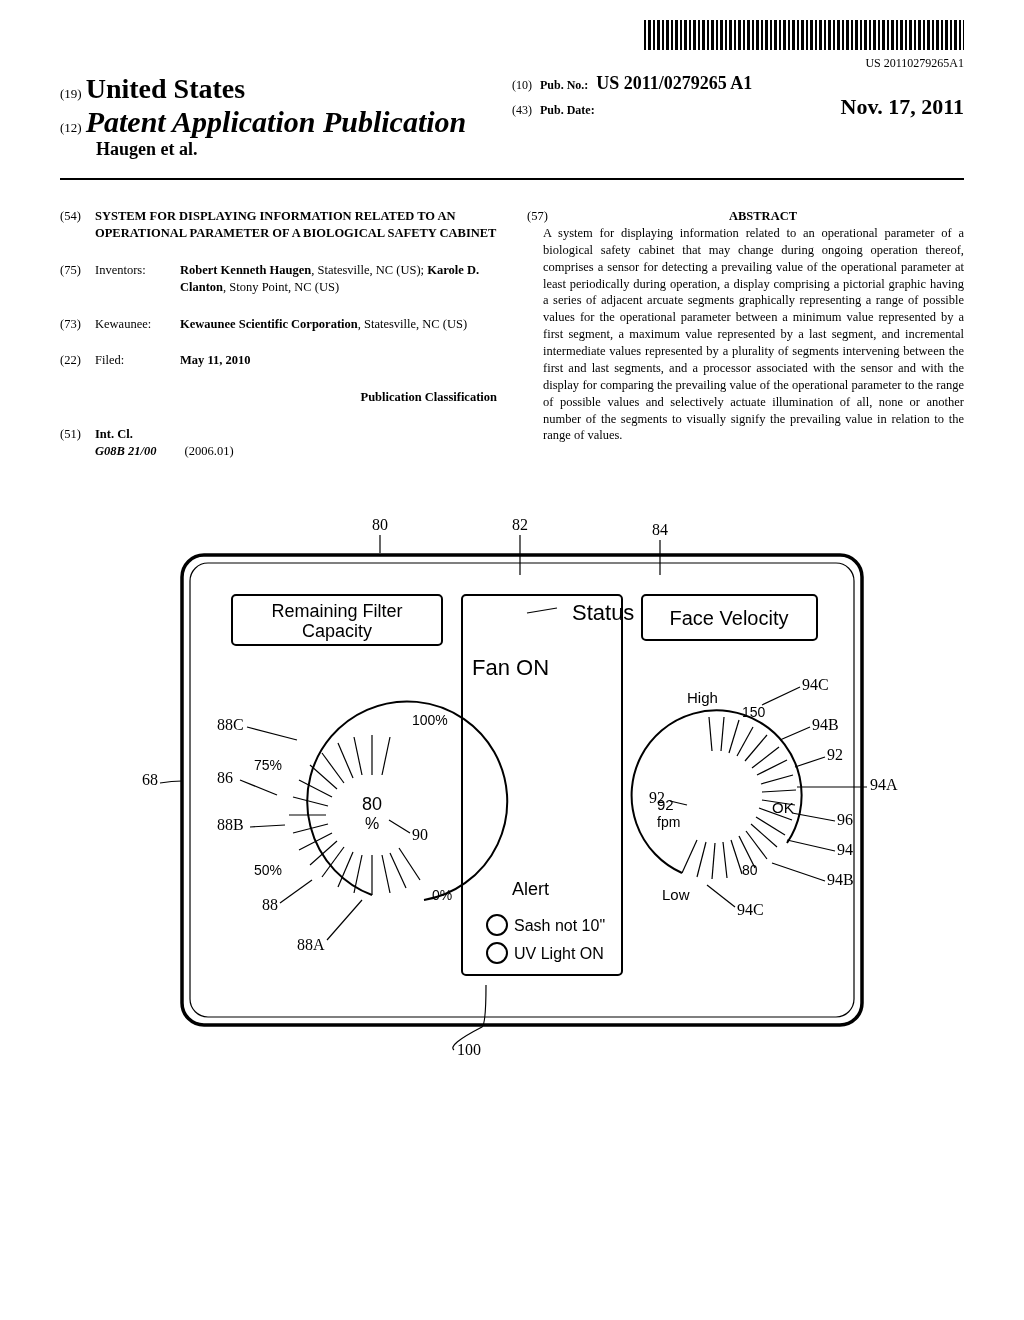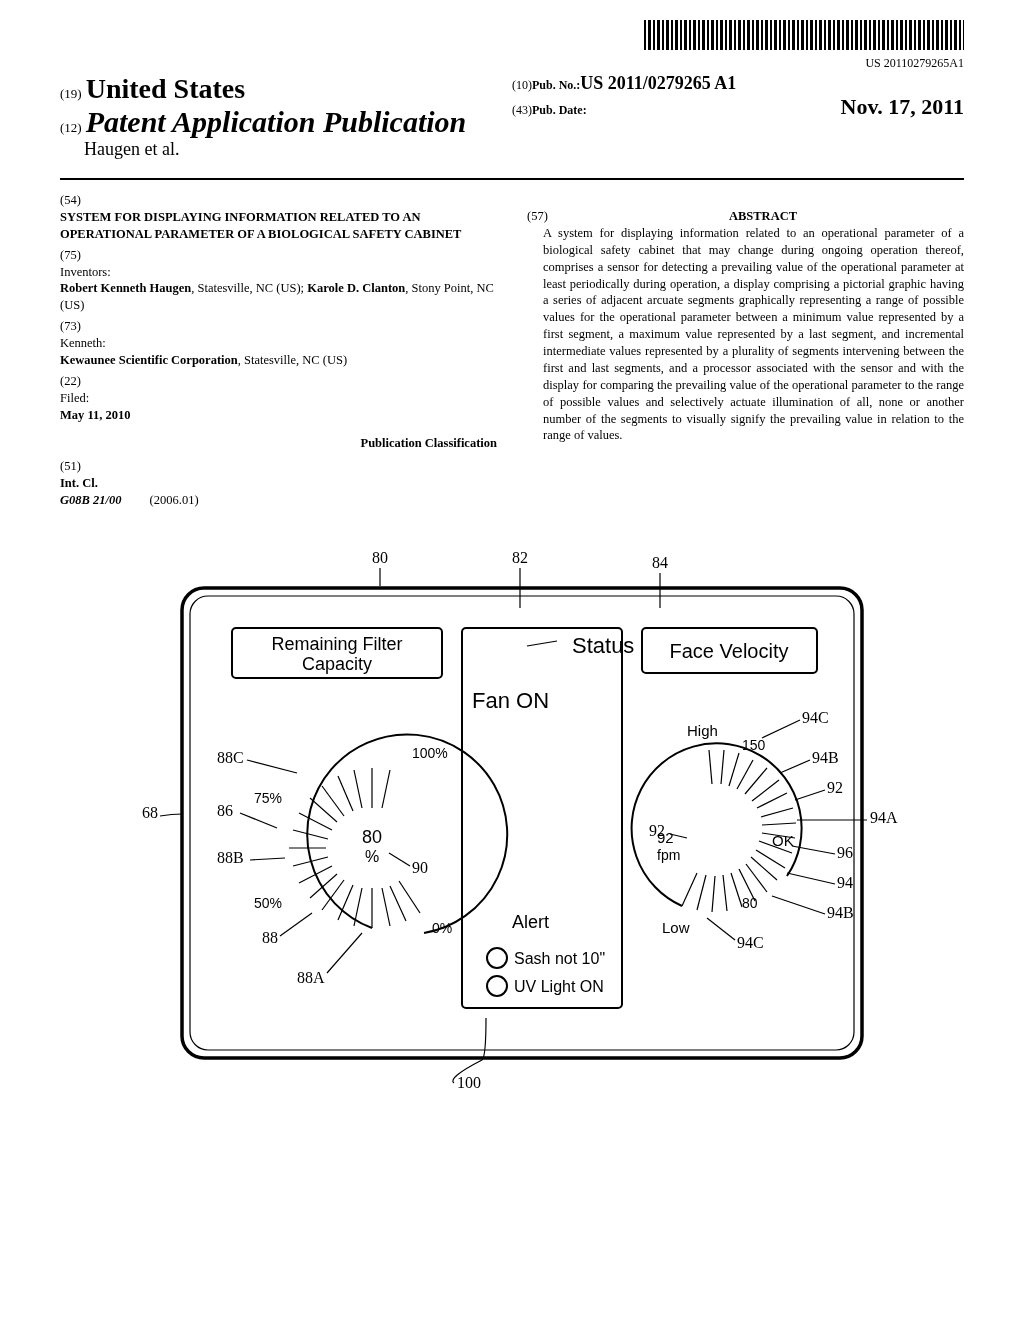--- a/index.html
+++ b/index.html
@@ -33,34 +33,34 @@
       border-bottom: 2px solid #000;
       padding-bottom: 18px;
       margin-bottom: 8px;
     }
     .header-left { flex: 1; }
     .header-right { flex: 1; }
     .country-prefix { font-size: 13px; }
     .country { font-size: 28px; font-weight: bold; }
     .pub-type-prefix { font-size: 13px; }
     .pub-type { font-size: 30px; font-weight: bold; font-style: italic; }
-    .author { font-size: 18px; font-weight: normal; margin-left: 24px; }
+    .author { font-size: 18px; font-weight: bold; margin-left: 36px; }
     .pub-no-prefix { font-size: 12px; }
     .pub-no { font-size: 18px; font-weight: bold; }
     .pub-date-prefix { font-size: 12px; }
     .pub-date { font-size: 22px; font-weight: bold; }
-    .header-right-line { display:flex; align-items:baseline; }
+    .header-right-line { display:flex; align-items:baseline; gap:8px; }
     .columns {
       display: flex;
       gap: 30px;
       font-size: 12.5px;
       line-height: 1.35;
     }
     .col { flex: 1; }
-    .field-row { display: flex; margin: 4px 0; flex-direction: column; }
+    .field-row { display: flex; margin: 20px 0; }
     .field-num { width: 35px; }
     .field-label { width: 85px; }
     .field-val { flex: 1; }
     .title-block { text-transform: uppercase; font-weight: bold; }
     .pub-class { text-align: right; font-weight: bold; margin: 12px 0 6px; }
     .uscl-row { display:flex; align-items:baseline; }
     .uscl-dots { flex:1; border-bottom: 1px dotted #000; margin: 0 6px 3px; }
     .abstract-body { text-align: justify; margin-left: 16px; }
     .figure-area {
       margin-top: 25px;
@@ -112,21 +112,21 @@
     </div>
     <div class="field-row">
       <div class="field-num">(75)</div>
       <div class="field-label">Inventors:</div>
       <div class="field-val">
         <b>Robert Kenneth Haugen</b><span>, Statesville, NC (US); </span><b>Karole D. Clanton</b><span>, Stony Point, NC (US)</span>
       </div>
     </div>
     <div class="field-row">
       <div class="field-num">(73)</div>
-      <div class="field-label">Kenneth:</div>
+      <div class="field-label">Kewaunee:</div>
       <div class="field-val">
         <b>Kewaunee Scientific Corporation</b><span>, Statesville, NC (US)</span>
       </div>
     </div>
     <div class="field-row">
       <div class="field-num">(22)</div>
       <div class="field-label">Filed:</div>
       <div class="field-val"><b>May 11, 2010</b></div>
     </div>
     <div class="pub-class">Publication Classification</div>

